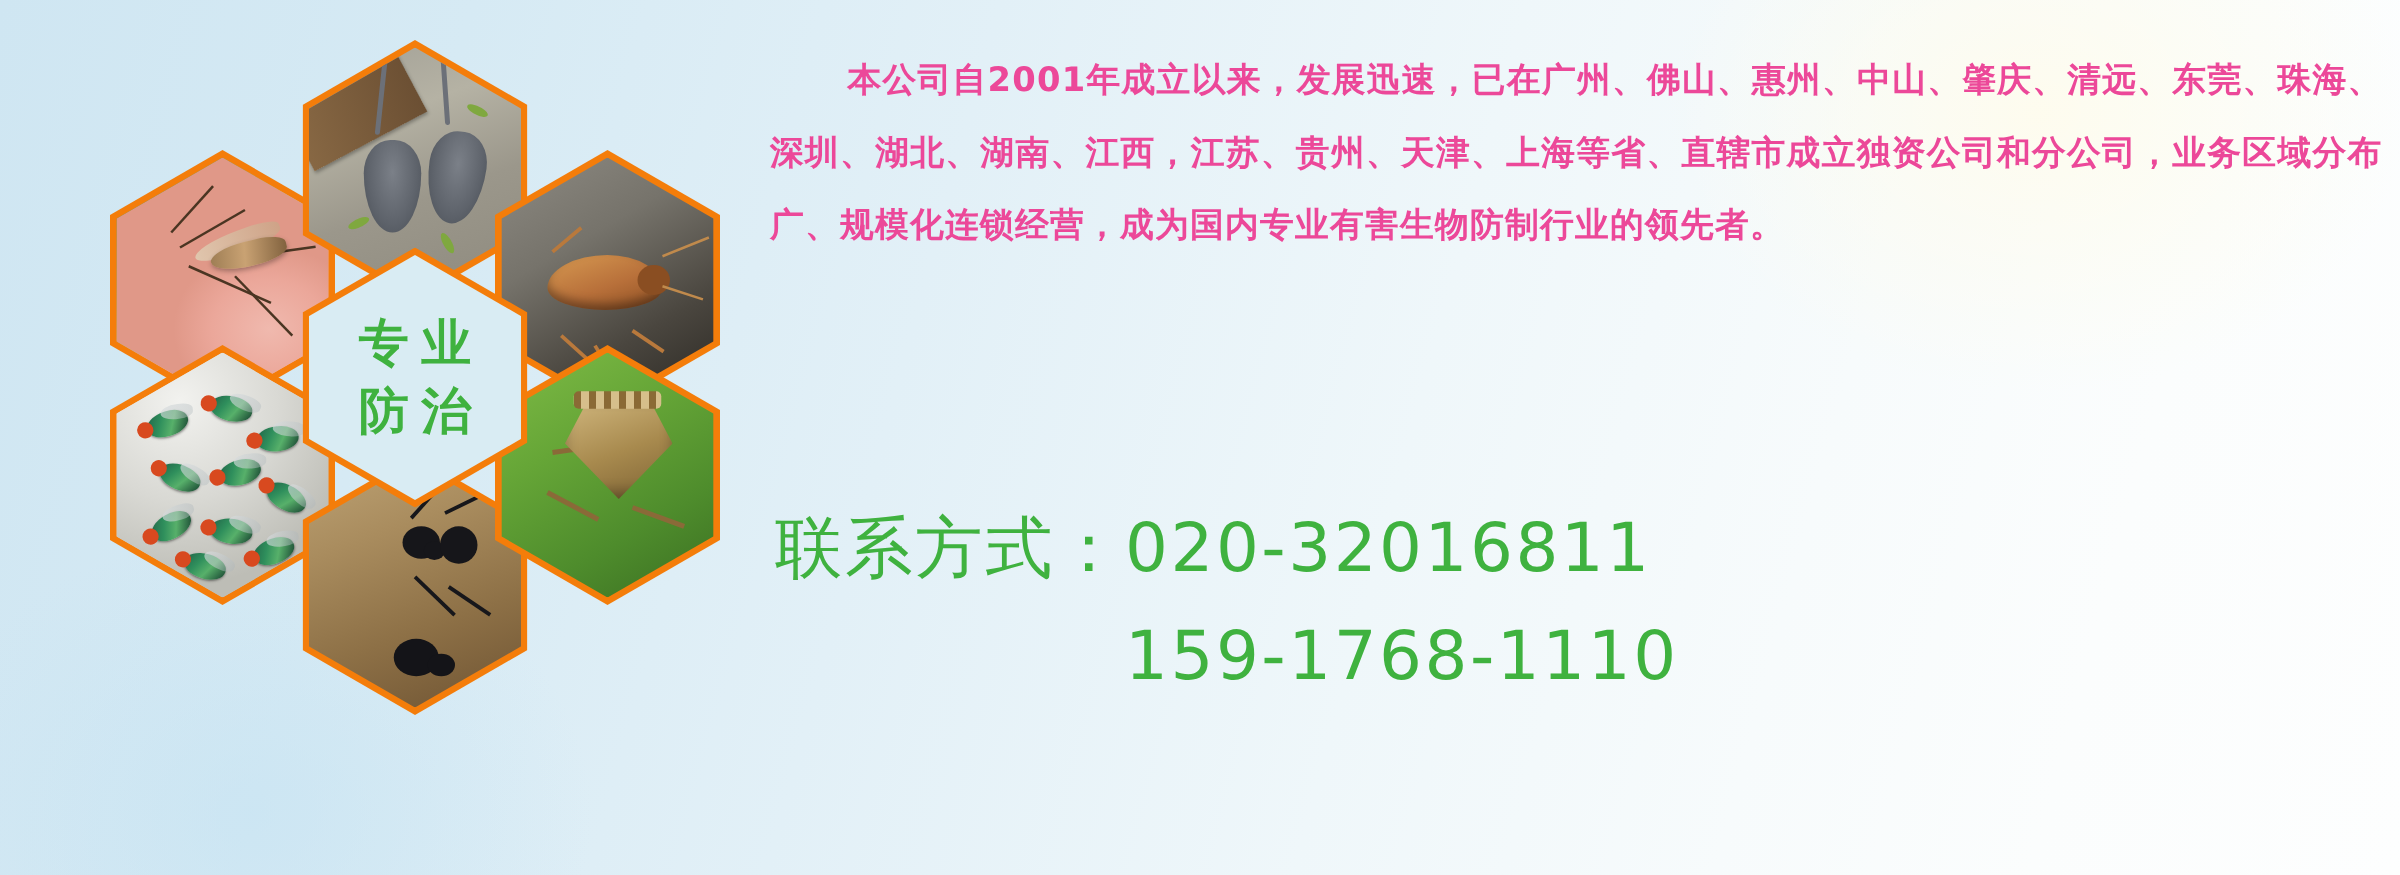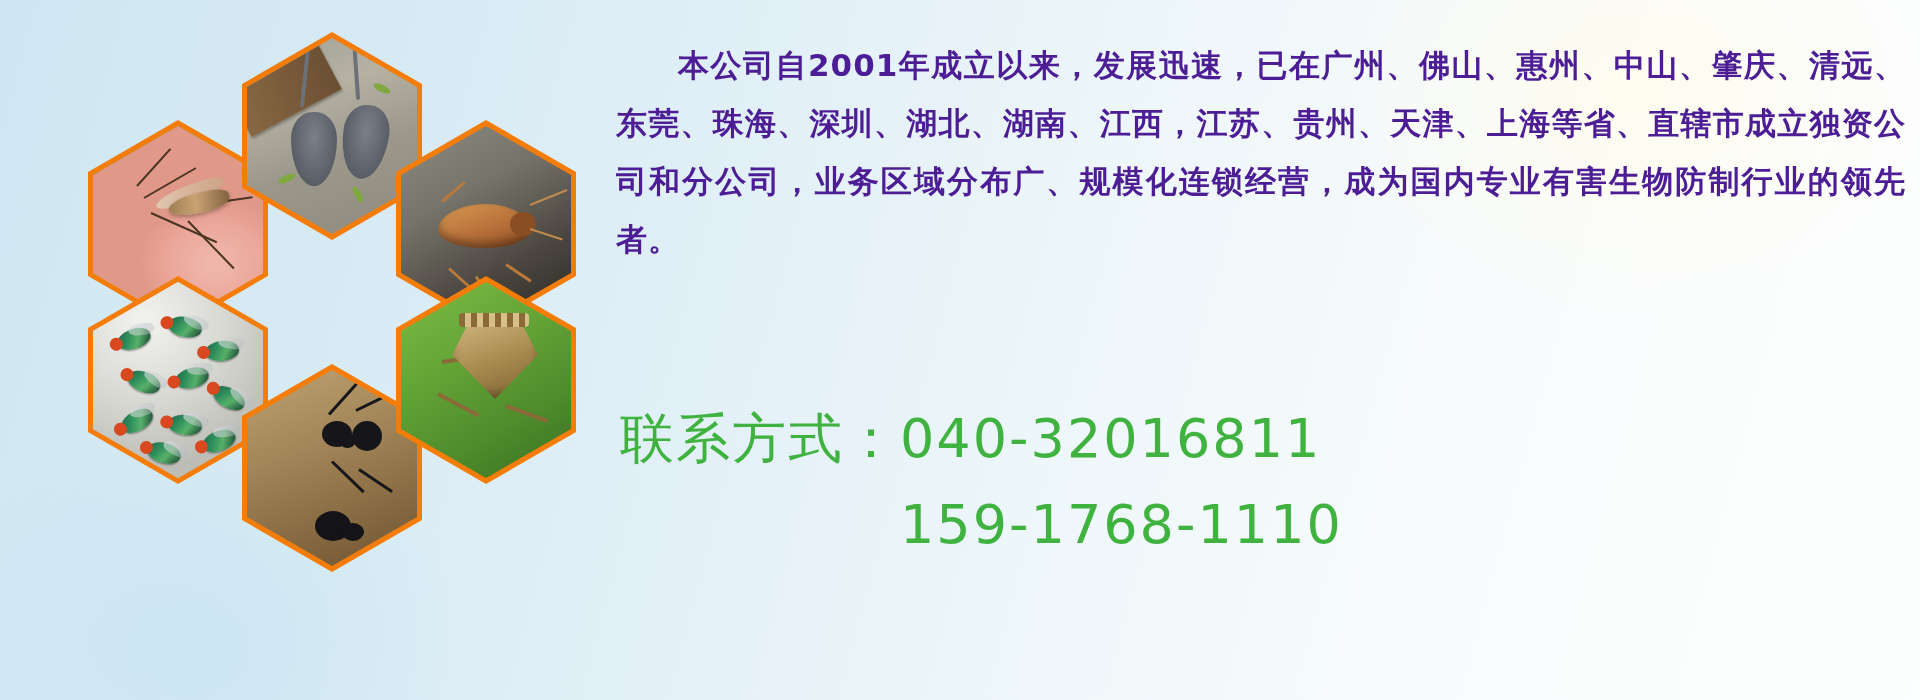--- a/index.html
+++ b/index.html
@@ -201,22 +201,22 @@
   .ph-bug .bleg{position:absolute;background:#8a6a38;height:4px;transform-origin:left center;}
   .ph-bug .b1{left:22%;top:56%;width:46px;transform:rotate(28deg);}
   .ph-bug .b2{left:24%;top:40%;width:38px;transform:rotate(-8deg);}
   .ph-bug .b3{left:62%;top:62%;width:44px;transform:rotate(20deg);}
 
   
   .content { position:absolute; left:600px; top:0; width:1320px; height:700px; }
 
   .paragraph {
     position:absolute; left:16px; top:36px; width:1290px;
-    color:#4c1d95;
-    font-size:31px;
+    color:#ec4899;
+    font-size:27px;
     line-height:58px;
     letter-spacing:1px;
     text-indent:62px;
     text-align:justify;
     font-weight:700;
     font-family:"DejaVu Sans","Liberation Sans",sans-serif;
   }
 
   .contact { position:absolute; left:20px; top:396px; width:1290px; }
   .contact-line {
@@ -320,23 +320,29 @@
       <div class="ph ph-bug">
         <span class="bleg b1"></span>
           <span class="bleg b2"></span>
           <span class="bleg b3"></span>
         <span class="shield"></span>
           <span class="stripe"></span>
       </div>
     </div>
   </div>
 
+  <div class="hex h-center">
+    <div class="inner">
+      <div class="slogan-line">专业</div>
+      <div class="slogan-line">防治</div>
+    </div>
+  </div>
 
 </div>
 
 <div class="content">
   <p class="paragraph">本公司自2001年成立以来，发展迅速，已在广州、佛山、惠州、中山、肇庆、清远、东莞、珠海、深圳、湖北、湖南、江西，江苏、贵州、天津、上海等省、直辖市成立独资公司和分公司，业务区域分布广、规模化连锁经营，成为国内专业有害生物防制行业的领先者。</p>
 
   <div class="contact">
-    <div class="contact-line">联系方式：040-32016811</div>
+    <div class="contact-line">联系方式：020-32016811</div>
     <div class="contact-line indent">159-1768-1110</div>
   </div>
 </div>
 
 </body></html>

